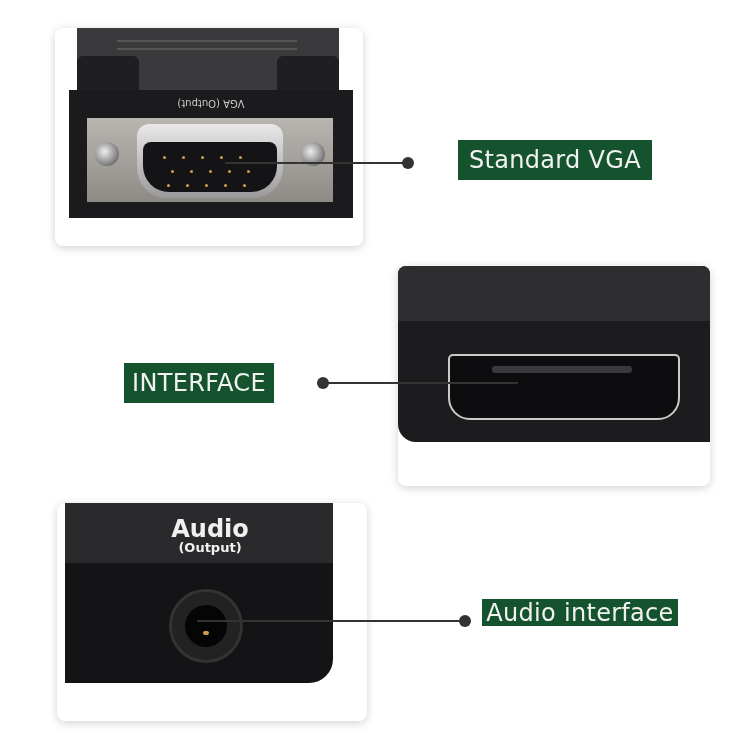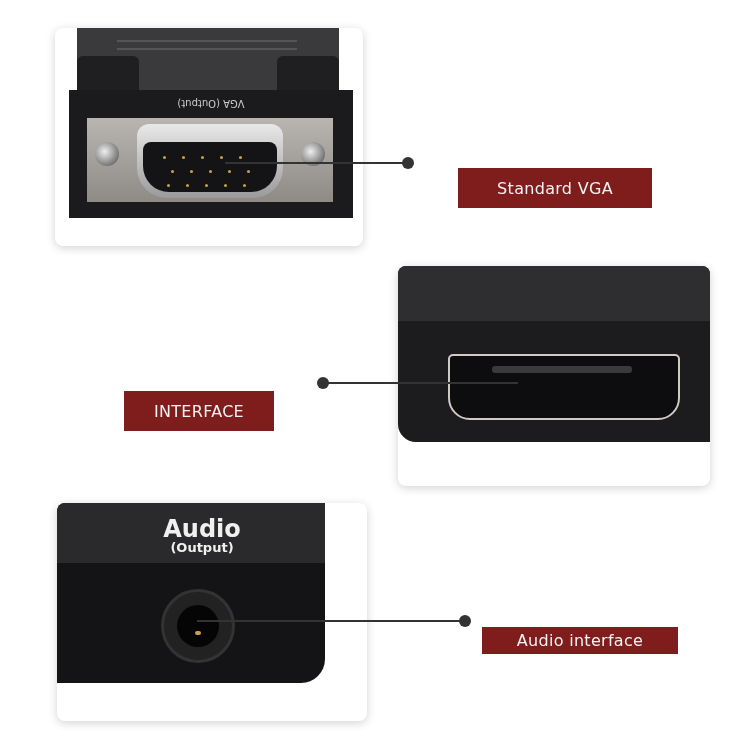--- a/index.html
+++ b/index.html
@@ -7,25 +7,24 @@
     width: 750px; height: 750px; position: relative; overflow: hidden;
     background: #ffffff;
     font-family: "DejaVu Sans", sans-serif;
   }
   .card {
     position: absolute; background: #fff; border-radius: 8px;
     box-shadow: 0 2px 10px rgba(0,0,0,0.18);
     overflow: hidden;
   }
   .label {
-    position: absolute; background: #7f1d1d; color: #f2f2f2;
-    font-size: 16px; letter-spacing: 0.3px;
+    position: absolute; background: #14532d; color: #f2f2f2;
+    font-size: 24px; letter-spacing: 0.3px;
     display: flex; align-items: center; justify-content: center;
     box-sizing: border-box;
-    margin-top: 28px;
   }
   .dot { position: absolute; width: 12px; height: 12px; border-radius: 50%; background: #333; }
   .line { position: absolute; height: 1.5px; background: #333; }
 
   
   #vga-card { left: 55px; top: 28px; width: 308px; height: 218px; }
   .vga-top { position:absolute; left:22px; top:0; width:262px; height:70px; background:#3a3a3c; }
   .vga-top .ridge { position:absolute; left:40px; width:180px; height:2px; background:#555; }
   .vga-knob { position:absolute; top:28px; width:62px; height:40px; background:#1f1f21; border-radius:6px; }
   .vga-face { position:absolute; left:14px; top:62px; width:284px; height:128px; background:#1b1b1d; }
@@ -38,21 +37,21 @@
 
   
   #hdmi-card { left: 398px; top: 266px; width: 312px; height: 220px; }
   .hdmi-body { position:absolute; left:0; top:0; right:0; height:176px; background:#1c1c1e; border-radius: 0 0 0 18px; }
   .hdmi-top { position:absolute; left:0; top:0; right:0; height:55px; background:#2e2e30; }
   .hdmi-port { position:absolute; left:50px; top:88px; width:232px; height:66px; background:#0d0d0f; border:2.5px solid #cfcac3; border-radius:5px 5px 22px 22px; box-sizing:border-box; }
   .hdmi-slot { position:absolute; left:42px; top:10px; width:140px; height:7px; background:#3a3a3c; border-radius:3px; }
 
   
   #audio-card { left: 57px; top: 503px; width: 310px; height: 218px; }
-  .audio-body { position:absolute; left:0; top:0; width:268px; height:180px; background:#141416; border-radius: 0 8px 24px 0; }
+  .audio-body { position:absolute; left:8px; top:0; width:268px; height:180px; background:#141416; border-radius: 0 8px 24px 0; }
   .audio-top { position:absolute; left:0; top:0; width:268px; height:60px; background:#2a2a2c; }
   .audio-text { position:absolute; left:90px; top:14px; width:110px; text-align:center; color:#f0f0f0; font-weight:bold; line-height:1; }
   .audio-text .a1 { font-size:24px; display:block; }
   .audio-text .a2 { font-size:13px; display:block; }
   .jack { position:absolute; left:104px; top:86px; width:74px; height:74px; border-radius:50%; background:#222; border:3px solid #333; box-sizing:border-box; }
   .jack-hole { position:absolute; left:13px; top:13px; width:42px; height:42px; border-radius:50%; background:#050505; }
   .jack-pin { position:absolute; left:18px; top:26px; width:6px; height:4px; background:#c9a04a; border-radius:2px; }
 </style>
 </head>
 <body>

